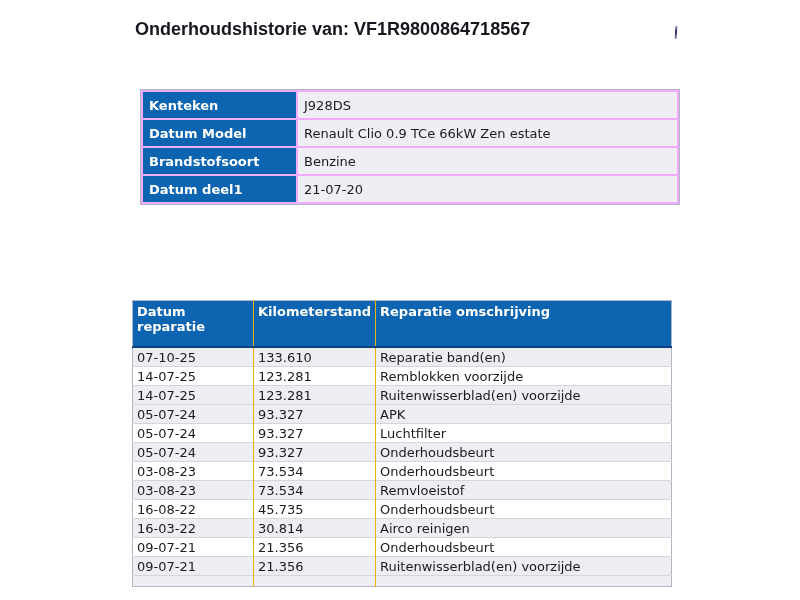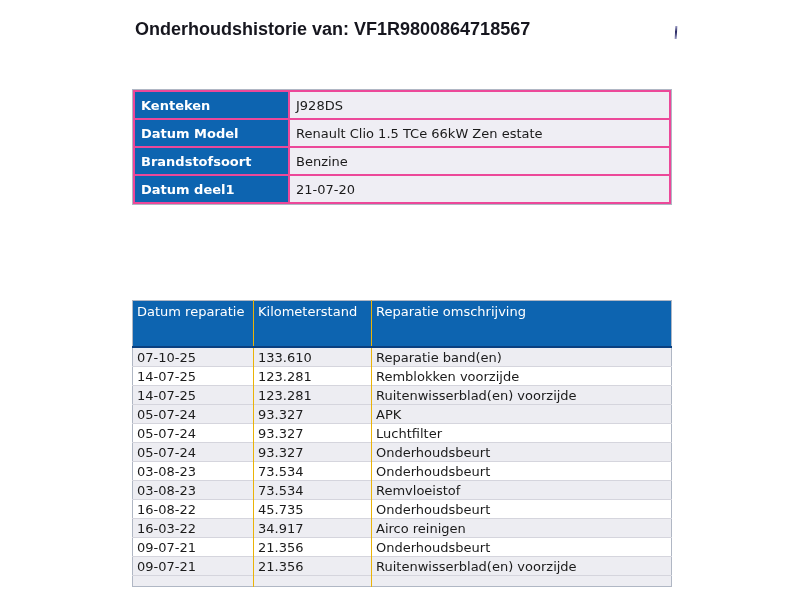--- a/index.html
+++ b/index.html
@@ -33,21 +33,22 @@
   }
 
   
   .vehicle-table-wrap{
     position:absolute;left:132px;top:89px;width:540px;
   }
   table.vehicle{
     width:100%;
     border-collapse:separate;border-spacing:2px;
     border:1px solid var(--tbl-border);
-    background:#ec4899;
+    background:#f0abfc;
+    margin-left:8px;
   }
   table.vehicle td{
     height:24px;
     font-size:13px;
     padding:1px 6px;
     vertical-align:middle;
     color:var(--txt);
   }
   table.vehicle td.vlabel{
     width:141px;
@@ -65,21 +66,21 @@
   }
   table.repair{
     width:100%;
     border-collapse:collapse;
     border:1px solid var(--tbl-border);
     background:#ffffff;
   }
   table.repair th{
     background:var(--blue);
     color:#ffffff;
-    font-weight:normal;
+    font-weight:bold;
     font-size:13px;
     text-align:left;
     vertical-align:top;
     height:42px;
     padding:3px 4px 0 4px;
     border-bottom:2px solid var(--blue-dark);
   }
   table.repair th+th, table.repair td+td{
     border-left:1px solid #eab308;
   }
@@ -110,21 +111,21 @@
 
   <div class="vehicle-table-wrap">
     <table class="vehicle">
       <tbody>
           <tr>
             <td class="vlabel">Kenteken</td>
             <td class="vvalue">J928DS</td>
           </tr>
           <tr>
             <td class="vlabel">Datum Model</td>
-            <td class="vvalue">Renault Clio 1.5 TCe 66kW Zen estate</td>
+            <td class="vvalue">Renault Clio 0.9 TCe 66kW Zen estate</td>
           </tr>
           <tr>
             <td class="vlabel">Brandstofsoort</td>
             <td class="vvalue">Benzine</td>
           </tr>
           <tr>
             <td class="vlabel">Datum deel1</td>
             <td class="vvalue">21-07-20</td>
           </tr>
         </tbody>
@@ -186,21 +187,21 @@
             <td>73.534</td>
             <td>Remvloeistof</td>
           </tr>
           <tr class="">
             <td>16-08-22</td>
             <td>45.735</td>
             <td>Onderhoudsbeurt</td>
           </tr>
           <tr class="alt">
             <td>16-03-22</td>
-            <td>34.917</td>
+            <td>30.814</td>
             <td>Airco reinigen</td>
           </tr>
           <tr class="">
             <td>09-07-21</td>
             <td>21.356</td>
             <td>Onderhoudsbeurt</td>
           </tr>
           <tr class="alt">
             <td>09-07-21</td>
             <td>21.356</td>

